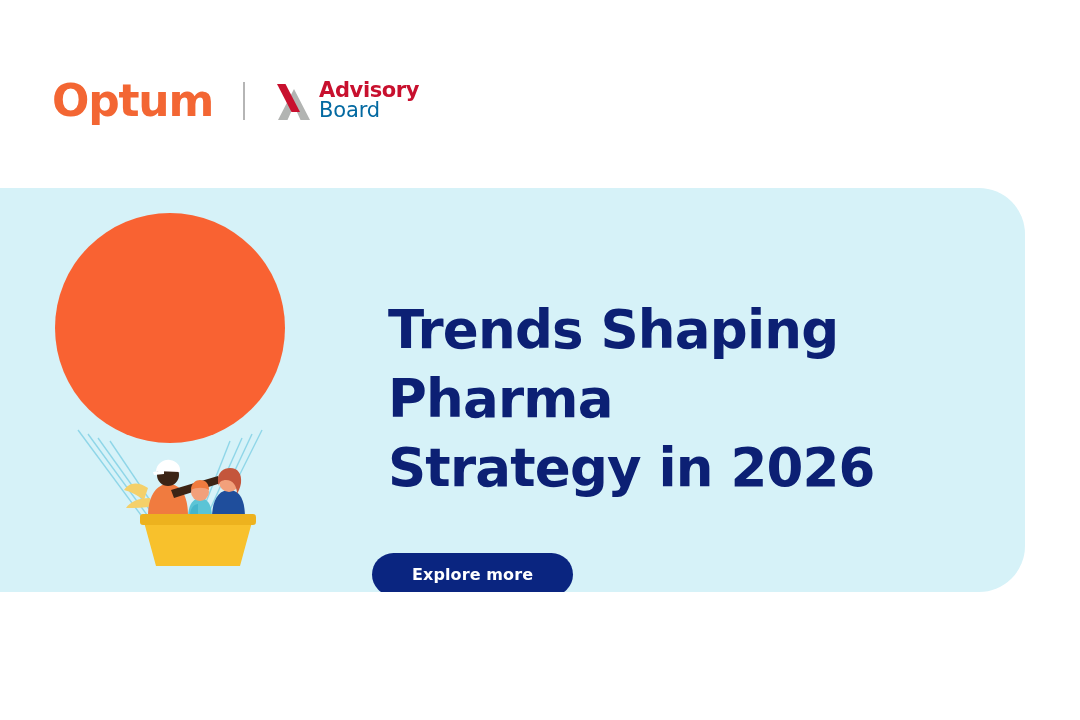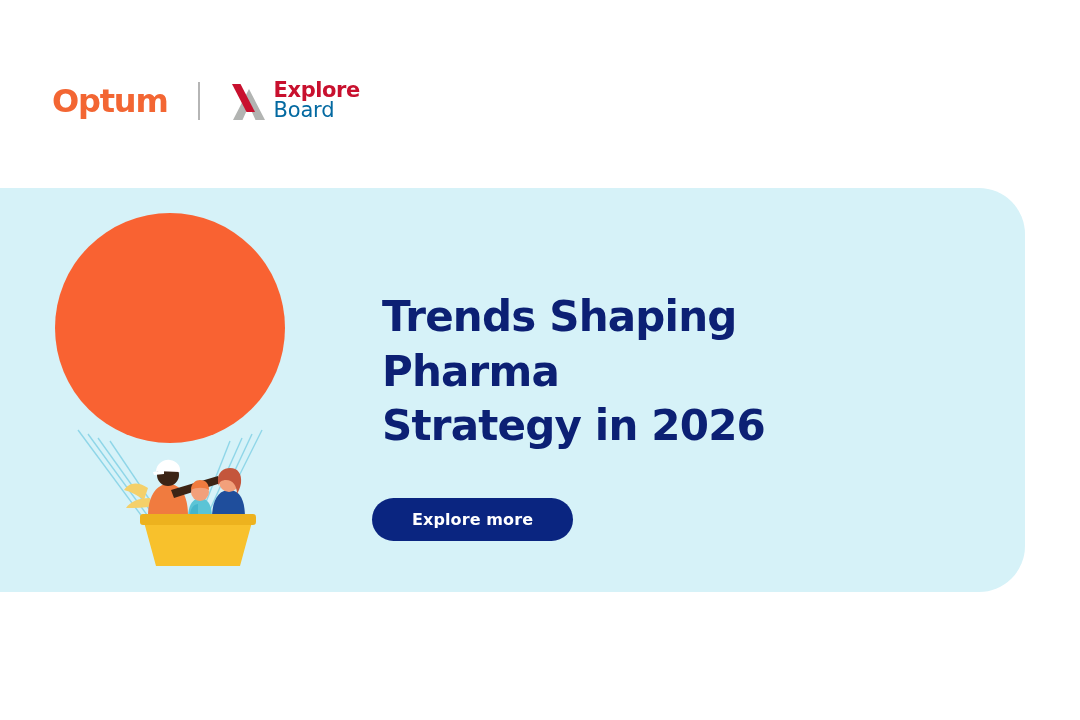--- a/index.html
+++ b/index.html
@@ -19,21 +19,21 @@
   .logo-bar {
     position: absolute;
     left: 52px;
     top: 78px;
     height: 46px;
     display: flex;
     align-items: center;
   }
   .optum-wordmark {
     font-family: "DejaVu Sans", sans-serif;
-    font-size: 32px;
+    font-size: 44px;
     font-weight: 700;
     letter-spacing: -1.2px;
     color: #F36633;
     line-height: 1;
     user-select: none;
   }
   .logo-divider {
     width: 2px;
     height: 38px;
     background: #B5B5B5;
@@ -92,26 +92,26 @@
 
   
   .hero-copy {
     position: absolute;
     left: 372px;
     top: 92px;
     width: 560px;
   }
   .hero-title {
     font-family: "DejaVu Sans", sans-serif;
-    font-size: 42px;
+    font-size: 53px;
     font-weight: 700;
     line-height: 1.3;
     color: #0C2074;
     letter-spacing: -0.8px;
-    margin: 10px;
+    margin: 16px;
     white-space: pre-line;
   }
   .cta-button {
     display: inline-flex;
     align-items: center;
     justify-content: center;
     margin-top: 34px;
     height: 43px;
     padding: 13px 40px;
     background: #0A2580;
@@ -133,21 +133,21 @@
   <div class="optum-wordmark">Optum</div>
 
   <div class="logo-divider"></div>
 
   <div class="ab-lockup">
     <svg class="ab-mark" viewBox="0 0 44 38">
       <path d="M21 7 L37 38 L27.5 38 L21 23.5 L14.5 38 L5 38 Z" fill="#B2B4B2"></path>
       <path d="M4 2 L12.5 2 L27 30 L18.5 30 Z" fill="#C8102E"></path>
     </svg>
     <div class="ab-words">
-      <span class="ab-line1">Explore</span>
+      <span class="ab-line1">Advisory</span>
       <span class="ab-line2">Board</span>
     </div>
   </div>
 </div>
 
 <div class="hero-card">
 
   <svg class="hero-illustration" viewBox="0 0 280 370">
 
     <g stroke="#8FD6E8" stroke-width="1.4" fill="none">

